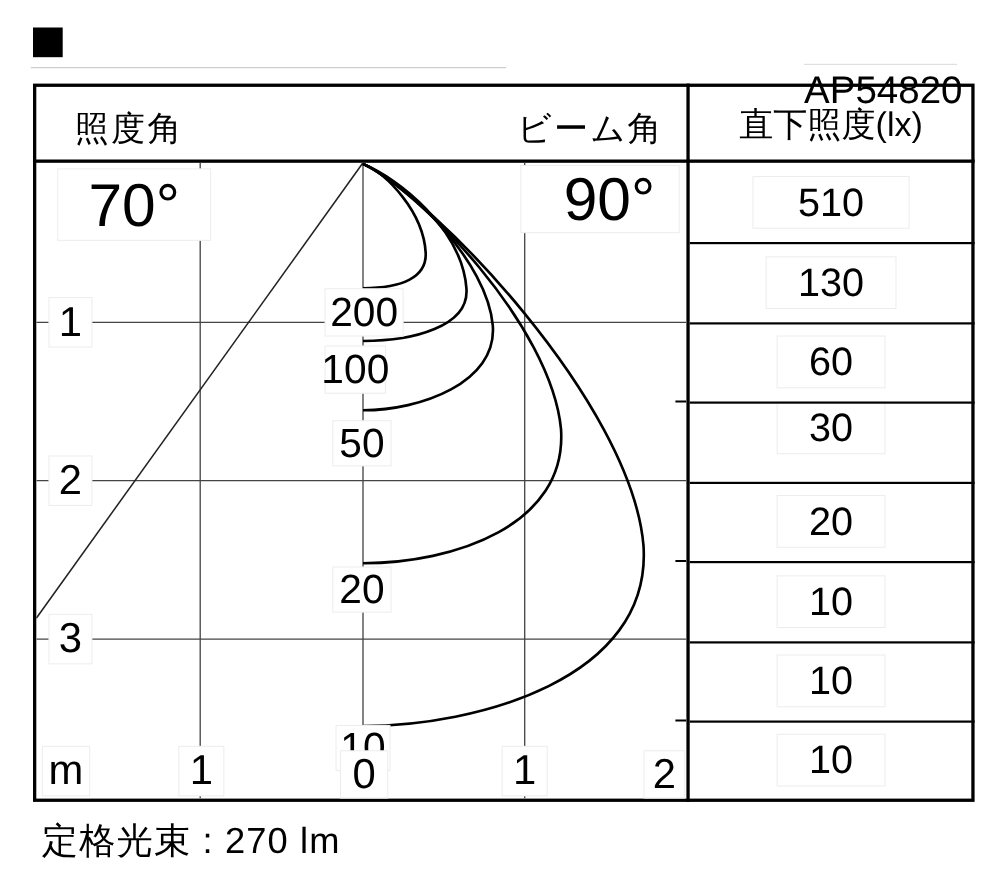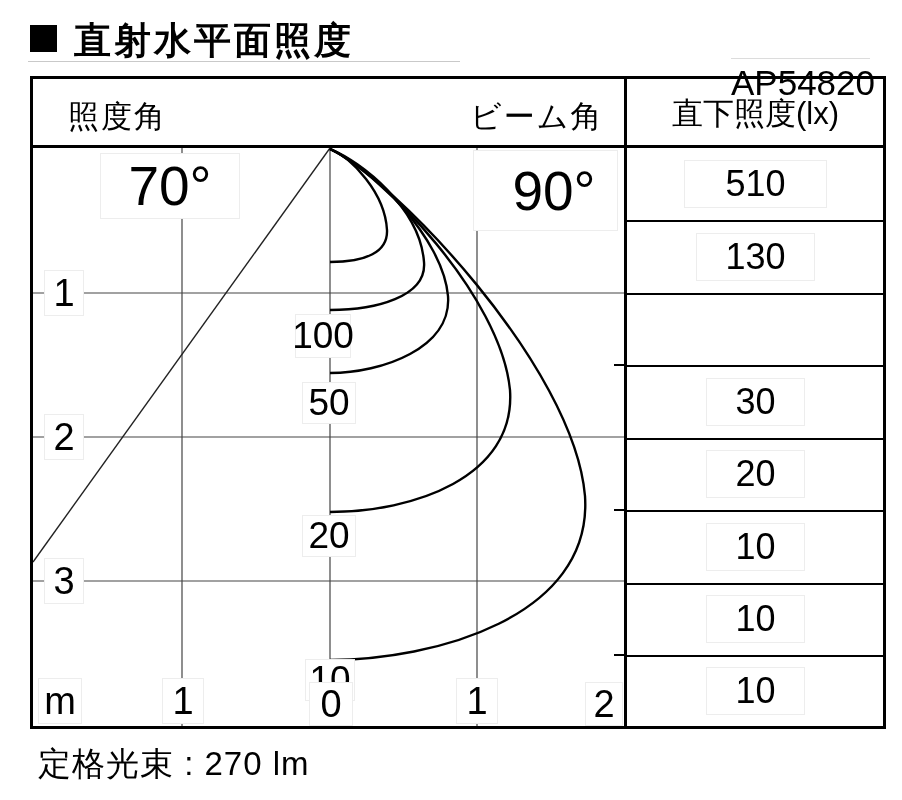--- a/index.html
+++ b/index.html
@@ -19,21 +19,20 @@
   .tval{font-size:36px;}
   .footer-text{font-size:33px;letter-spacing:1px;}
   svg{position:absolute;display:block;}
 </style>
 </head>
 <body>
 
 <div class="page">
 
   <div class="abs" style="left:30px;top:25px;width:27px;height:27px;background:#000;"></div>
-  <div class="abs title-text" style="left:74px;top:16px;">直射水平面照度</div>
   <div class="gray-rule" style="left:28px;top:61px;width:432px;height:1px;"></div>
   <div class="abs model-text" style="left:731px;top:20px;margin-top:43px;">AP54820</div>
   <div class="gray-rule" style="left:731px;top:58px;width:139px;height:1px;background:#dcdcdc;"></div>
 
   <div class="abs" style="left:30px;top:76px;width:856px;height:653px;border:3px solid #000;box-sizing:border-box;"></div>
 
   <div class="line" style="left:624px;top:76px;width:3px;height:653px;"></div>
 
   <div class="line" style="left:30px;top:145px;width:856px;height:3px;"></div>
 
@@ -62,23 +61,24 @@
       <path d="M297,1 C359,30 541,218 552,348 C560,470 399,512 297,512"></path>
     </g>
 
     <g stroke="#000" stroke-width="2">
       <line x1="581" y1="217" x2="591" y2="217"></line>
       <line x1="581" y1="362" x2="591" y2="362"></line>
       <line x1="581" y1="507" x2="591" y2="507"></line>
     </g>
   </svg>
 
-  <div class="wbox deg" style="left:52px;top:153px;width:140px;height:66px;margin-left:48px;">70°</div>
-  <div class="wbox deg" style="left:473px;top:150px;width:145px;height:81px;padding-left:17px;">90°</div>
+  <div class="wbox deg" style="left:52px;top:153px;width:140px;height:66px;">70°</div>
+  <div class="wbox deg" style="left:473px;top:150px;width:145px;height:62px;padding-left:17px;">90°</div>
 
+  <div class="wbox clabel" style="left:295px;top:262px;width:72px;height:44px;">200</div>
   <div class="wbox clabel" style="left:295px;top:314px;width:56px;height:44px;">100</div>
   <div class="wbox clabel" style="left:302px;top:382px;width:54px;height:42px;">50</div>
   <div class="wbox clabel" style="left:302px;top:515px;width:54px;height:42px;">20</div>
   <div class="wbox clabel" style="left:305px;top:659px;width:50px;height:42px;">10</div>
 
   <div class="wbox tick" style="left:44px;top:270px;width:40px;height:46px;">1</div>
   <div class="wbox tick" style="left:44px;top:414px;width:40px;height:46px;">2</div>
   <div class="wbox tick" style="left:44px;top:558px;width:40px;height:46px;">3</div>
   <div class="wbox tick" style="left:38px;top:678px;width:44px;height:46px;">m</div>
 
@@ -86,21 +86,24 @@
   <div class="wbox tick" style="left:309px;top:682px;width:44px;height:44px;">0</div>
   <div class="wbox tick" style="left:456px;top:678px;width:42px;height:46px;">1</div>
   <div class="wbox tick" style="left:585px;top:682px;width:38px;height:44px;">2</div>
 
   <div class="abs tval" style="left:627px;top:148px;width:257px;height:72px;display:flex;align-items:center;justify-content:center;">
     <span class="wbox" style="position:static;padding:2px 40px;">510</span>
     </div>
   <div class="abs tval" style="left:627px;top:220px;width:257px;height:73px;display:flex;align-items:center;justify-content:center;">
     <span class="wbox" style="position:static;padding:2px 28px;">130</span>
     </div>
-  <div class="abs tval" style="left:627px;top:365px;width:257px;height:73px;display:flex;align-items:center;justify-content:center;">
+  <div class="abs tval" style="left:627px;top:293px;width:257px;height:72px;display:flex;align-items:center;justify-content:center;">
+    <span class="wbox" style="position:static;padding:2px 28px;">60</span>
+    </div>
+  <div class="abs tval" style="left:627px;top:365px;width:257px;height:73px;display:flex;align-items:flex-start;justify-content:center;">
     <span class="wbox" style="position:static;padding:2px 28px;">30</span>
     </div>
   <div class="abs tval" style="left:627px;top:438px;width:257px;height:72px;display:flex;align-items:center;justify-content:center;">
     <span class="wbox" style="position:static;padding:2px 28px;">20</span>
     </div>
   <div class="abs tval" style="left:627px;top:510px;width:257px;height:73px;display:flex;align-items:center;justify-content:center;">
     <span class="wbox" style="position:static;padding:2px 28px;">10</span>
     </div>
   <div class="abs tval" style="left:627px;top:583px;width:257px;height:72px;display:flex;align-items:center;justify-content:center;">
     <span class="wbox" style="position:static;padding:2px 28px;">10</span>

